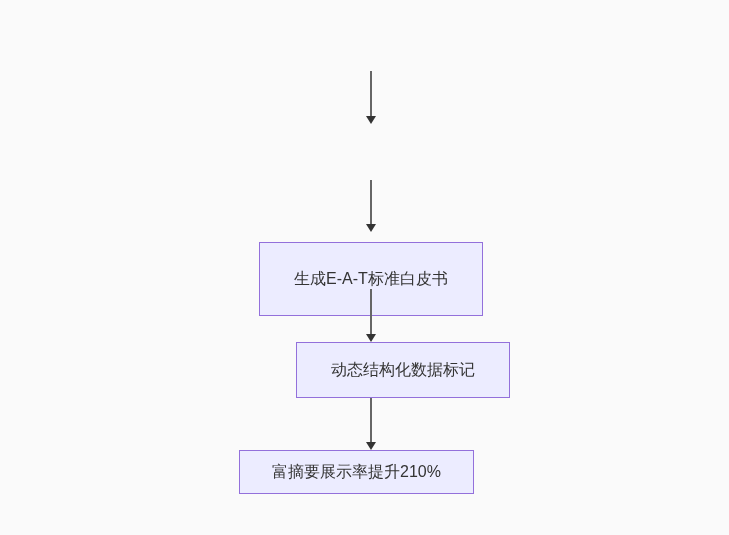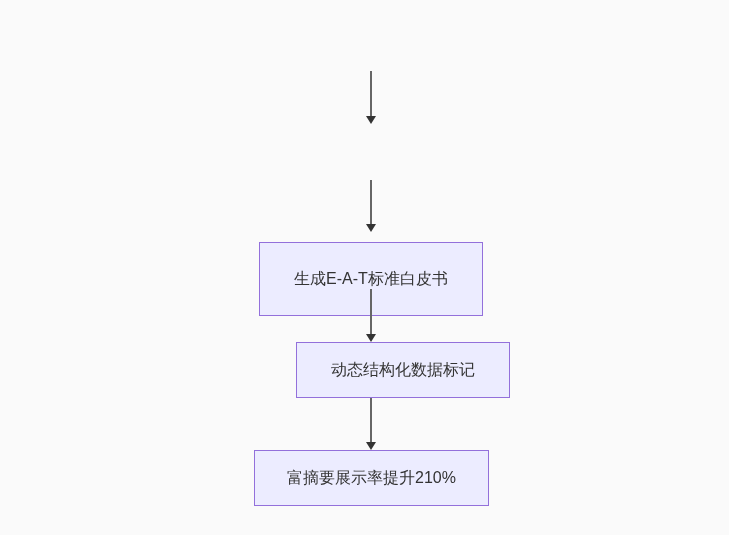--- a/index.html
+++ b/index.html
@@ -37,21 +37,21 @@
     display: flex;
     align-items: center;
     justify-content: center;
     text-align: center;
     white-space: nowrap;
   }
   .n0 { left: 298px; top: 14px;  width: 145px; height: 57px; }
   .n1 { left: 273px; top: 124px; width: 196px; height: 56px; }
   .n2 { left: 259px; top: 242px; width: 224px; height: 74px; }
   .n3 { left: 264px; top: 342px; width: 214px; height: 56px; margin-left: 32px; }
-  .n4 { left: 254px; top: 450px; width: 235px; height: 56px; }
+  .n4 { left: 239px; top: 450px; width: 235px; height: 44px; }
 
   .edge {
     position: absolute;
     left: 365px;
     width: 12px;
     display: flex;
     flex-direction: column;
     align-items: center;
   }
   .e0 { top: 71px;  height: 53px; }

